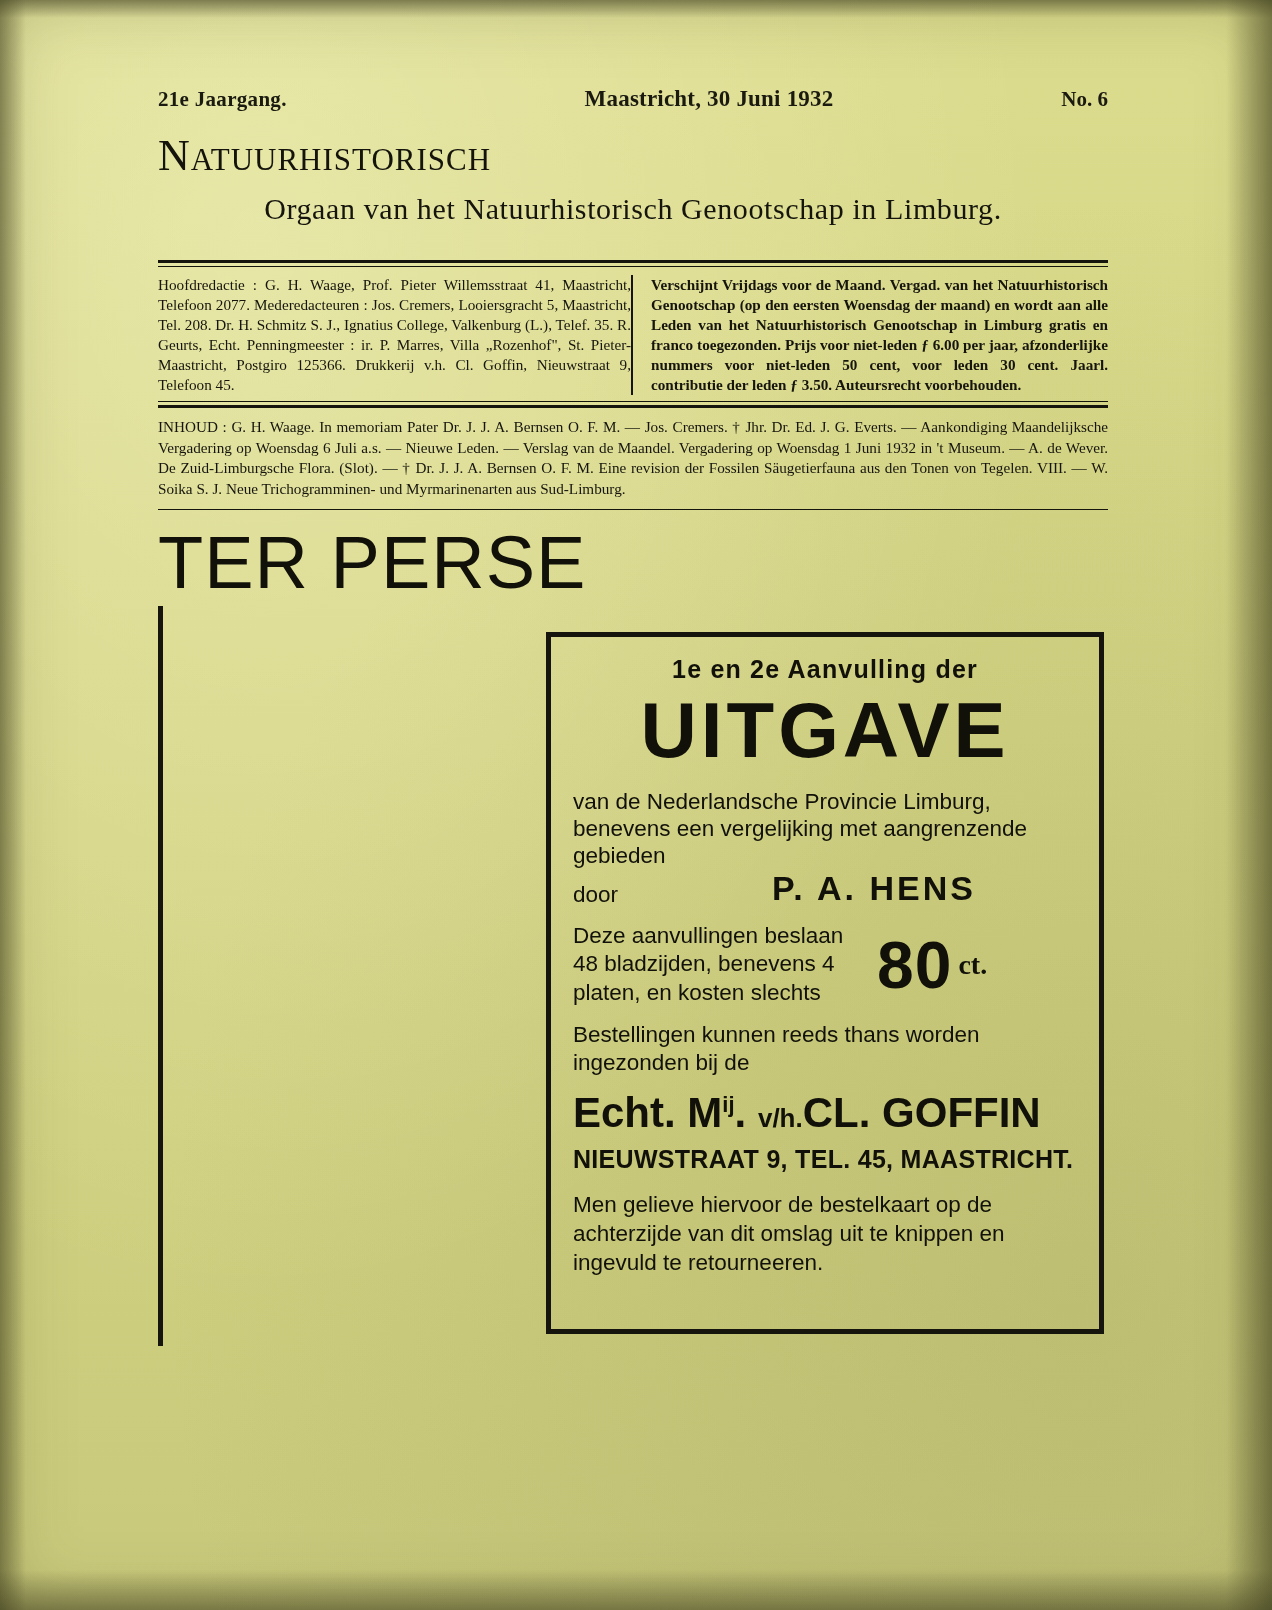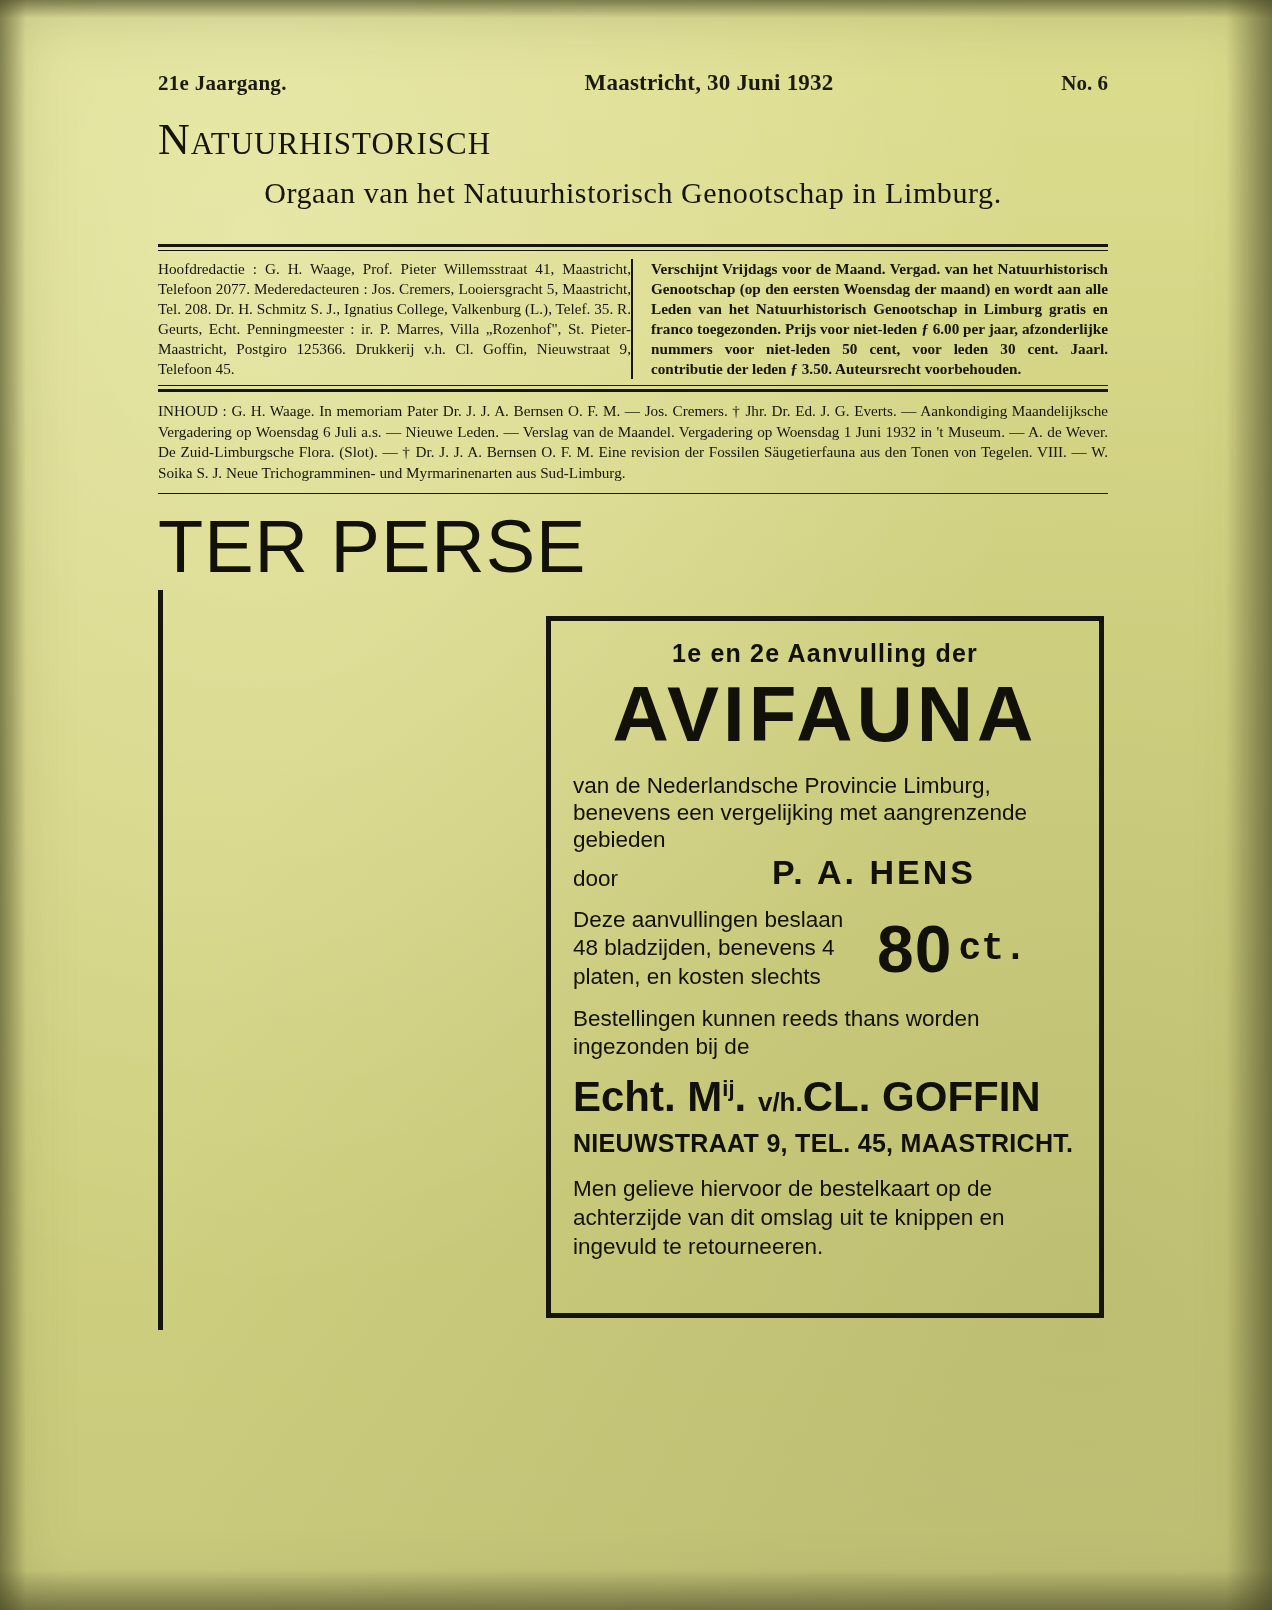--- a/index.html
+++ b/index.html
@@ -55,21 +55,21 @@
   .edge-bottom {
     position: absolute;
     left: 0; bottom: 0; width: 1272px; height: 40px;
     background: linear-gradient(0deg, rgba(60,60,30,0.5), rgba(60,60,30,0.0));
     z-index: 41;
   }
 
   .content {
     position: absolute;
     left: 158px;
-    top: 70px;
+    top: 86px;
     width: 950px;
   }
 
   
   .issue-row {
     display: flex;
     align-items: baseline;
     justify-content: space-between;
     font-family: "Liberation Serif", serif;
     font-weight: bold;
@@ -255,23 +255,23 @@
   }
   .ad-price-big {
     font-family: "Liberation Sans", sans-serif;
     font-weight: bold;
     font-size: 66px;
     letter-spacing: 1px;
     line-height: 1;
     margin-left: 4px;
   }
   .ad-price-ct {
-    font-family: Liberation Mono, monospace;
-    font-weight: bold;
-    font-size: 38px;
+    font-family: Liberation Serif, serif;
+    font-weight: bold;
+    font-size: 28px;
     margin-left: 6px;
   }
   .ad-order {
     font-family: "Liberation Sans", sans-serif;
     font-size: 22.5px;
     line-height: 1.25;
     margin-top: 14px;
   }
   .ad-publisher {
     font-family: "Liberation Sans", sans-serif;
@@ -336,21 +336,21 @@
     </div>
 
     <div class="rule-thin"></div>
 
     <div class="terperse">TER PERSE</div>
 
     <div class="ad-wrap">
       <div class="ad-vline"></div>
       <div class="ad-box">
         <div class="ad-line1">1e en 2e Aanvulling der</div>
-        <div class="ad-title">AVIFAUNA</div>
+        <div class="ad-title">UITGAVE</div>
         <div class="ad-desc">van de Nederlandsche Provincie Limburg, benevens een vergelijking met aangrenzende gebieden</div>
         <div class="ad-author-row">
           <div class="ad-door">door</div>
           <div class="ad-author-name">P. A. HENS</div>
         </div>
         <div class="ad-price-row">
           <div class="ad-price-text">Deze aanvullingen beslaan 48 bladzijden, benevens 4 platen, en kosten slechts</div>
           <div class="ad-price-big">80</div>
           <div class="ad-price-ct">ct.</div>
         </div>

